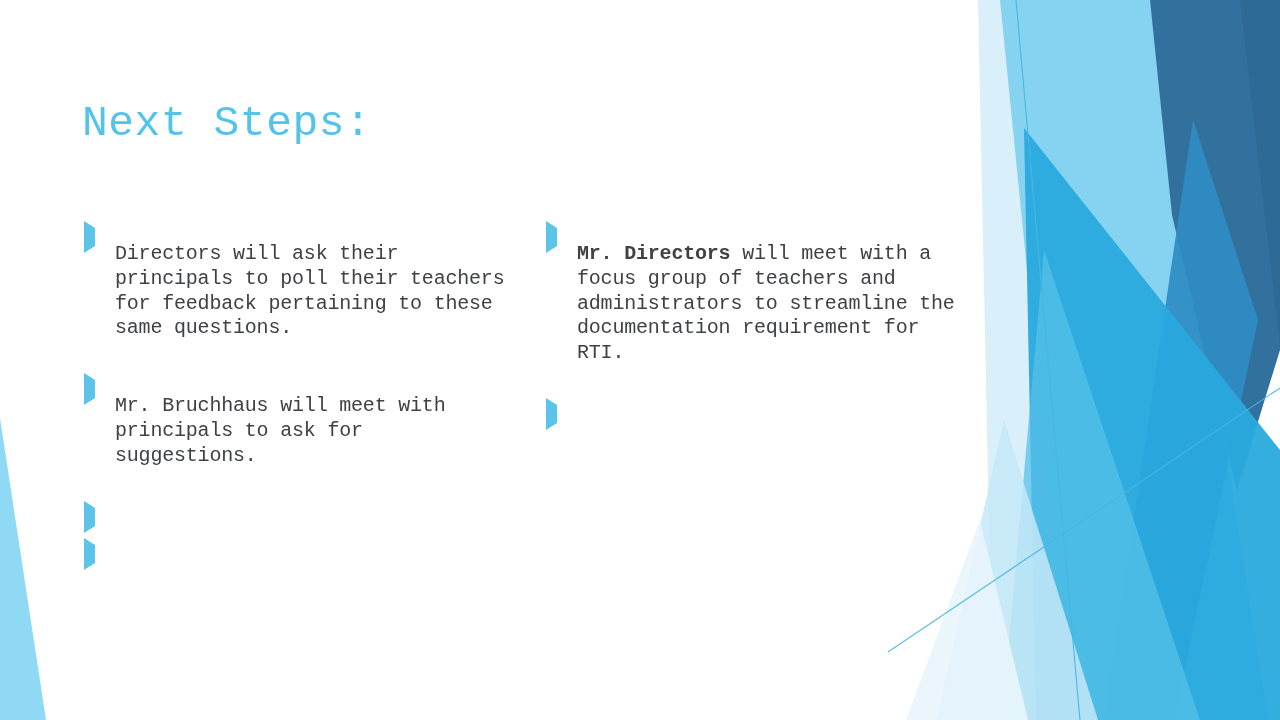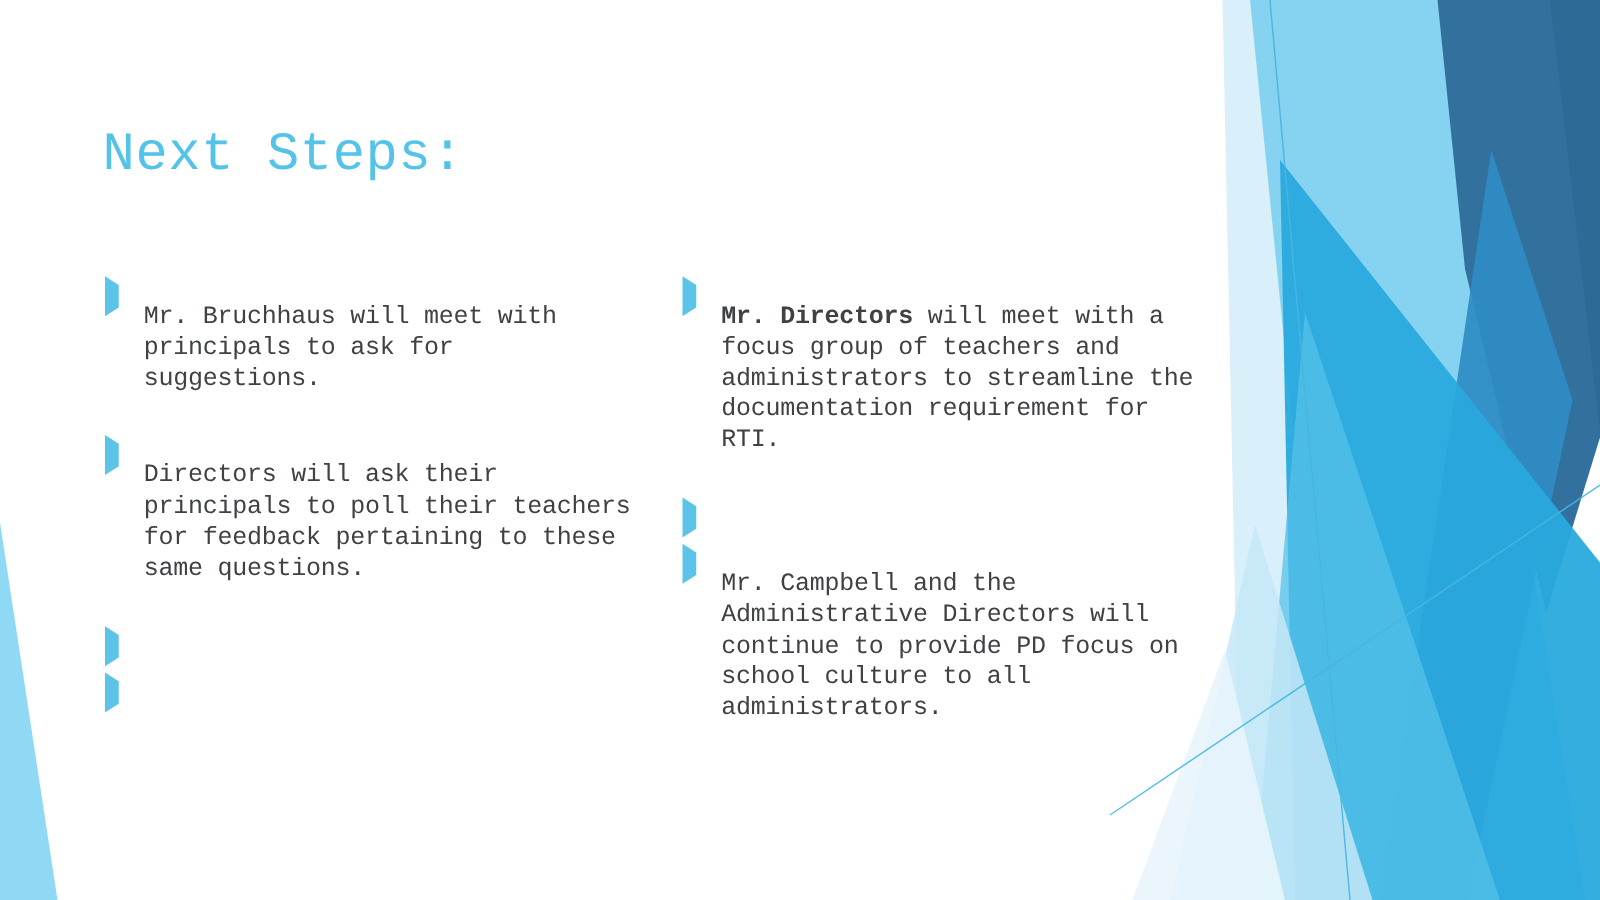--- a/index.html
+++ b/index.html
@@ -79,41 +79,37 @@
 
     <polygon points="0,418 46,720 0,720" fill="#90D9F4"></polygon>
   </svg>
 
   <h1 class="title">Next Steps:</h1>
 
   <div class="columns">
     <div class="col" id="col-left">
         <div class="bullet">
     <span class="marker"><span class="tri"></span></span>
-    <p class="btext"><span>Mr. Bruchhaus will meet with principals to ask for suggestions.</span></p>
+    <p class="btext"><span>Directors will ask their principals to poll their teachers for feedback pertaining to these same questions.</span></p>
   </div>
         <div class="bullet">
     <span class="marker"><span class="tri"></span></span>
-    <p class="btext"><span>Directors will ask their principals to poll their teachers for feedback pertaining to these same questions.</span></p>
+    <p class="btext"><span>Mr. Bruchhaus will meet with principals to ask for suggestions.</span></p>
   </div>
         <div class="bullet">
     <span class="marker"><span class="tri"></span></span>
   </div>
         <div class="bullet">
     <span class="marker"><span class="tri"></span></span>
   </div>
       </div>
     <div class="col" id="col-right">
         <div class="bullet">
     <span class="marker"><span class="tri"></span></span>
     <p class="btext"><span class="lead">Mr. Directors</span><span> will meet with a focus group of teachers and administrators to streamline the documentation requirement for RTI.</span></p>
   </div>
         <div class="bullet">
     <span class="marker"><span class="tri"></span></span>
   </div>
-        <div class="bullet">
-    <span class="marker"><span class="tri"></span></span>
-    <p class="btext"><span>Mr. Campbell and the Administrative Directors will continue to provide PD focus on school culture to all administrators.</span></p>
-  </div>
       </div>
   </div>
 
 </div>
 
 </body></html>

